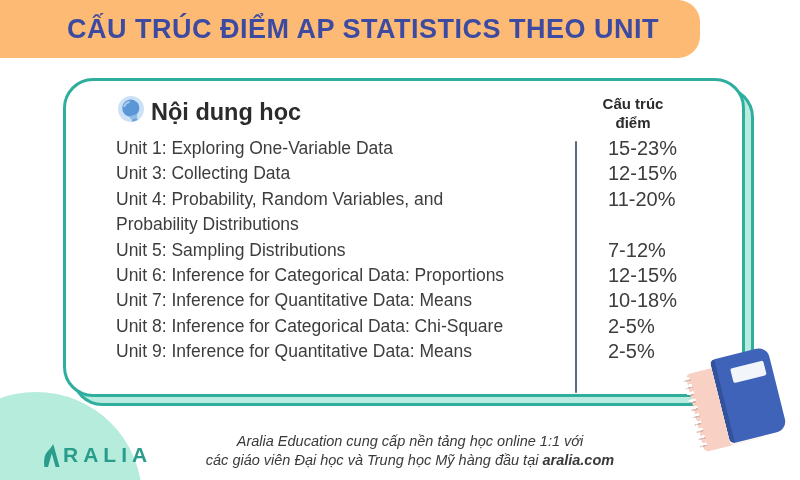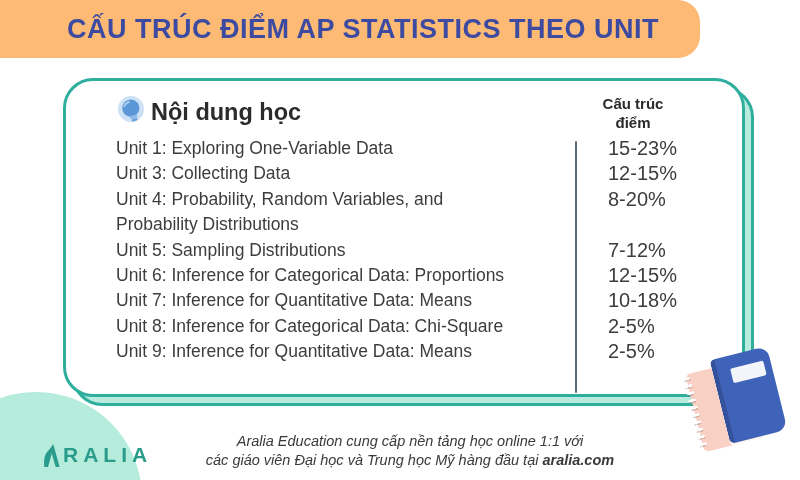--- a/index.html
+++ b/index.html
@@ -134,21 +134,21 @@
       <div class="tunit">Unit 1: Exploring One-Variable Data</div>
       <div class="tscore">15-23%</div>
     </div>
     <div class="trow">
       <div class="tunit">Unit 3: Collecting Data</div>
       <div class="tscore">12-15%</div>
     </div>
     <div class="trow">
       <div class="tunit">Unit 4: Probability, Random Variables, and
 Probability Distributions</div>
-      <div class="tscore">8-20%</div>
+      <div class="tscore">11-20%</div>
     </div>
     <div class="trow">
       <div class="tunit">Unit 5: Sampling Distributions</div>
       <div class="tscore">7-12%</div>
     </div>
     <div class="trow">
       <div class="tunit">Unit 6: Inference for Categorical Data: Proportions</div>
       <div class="tscore">12-15%</div>
     </div>
     <div class="trow">

